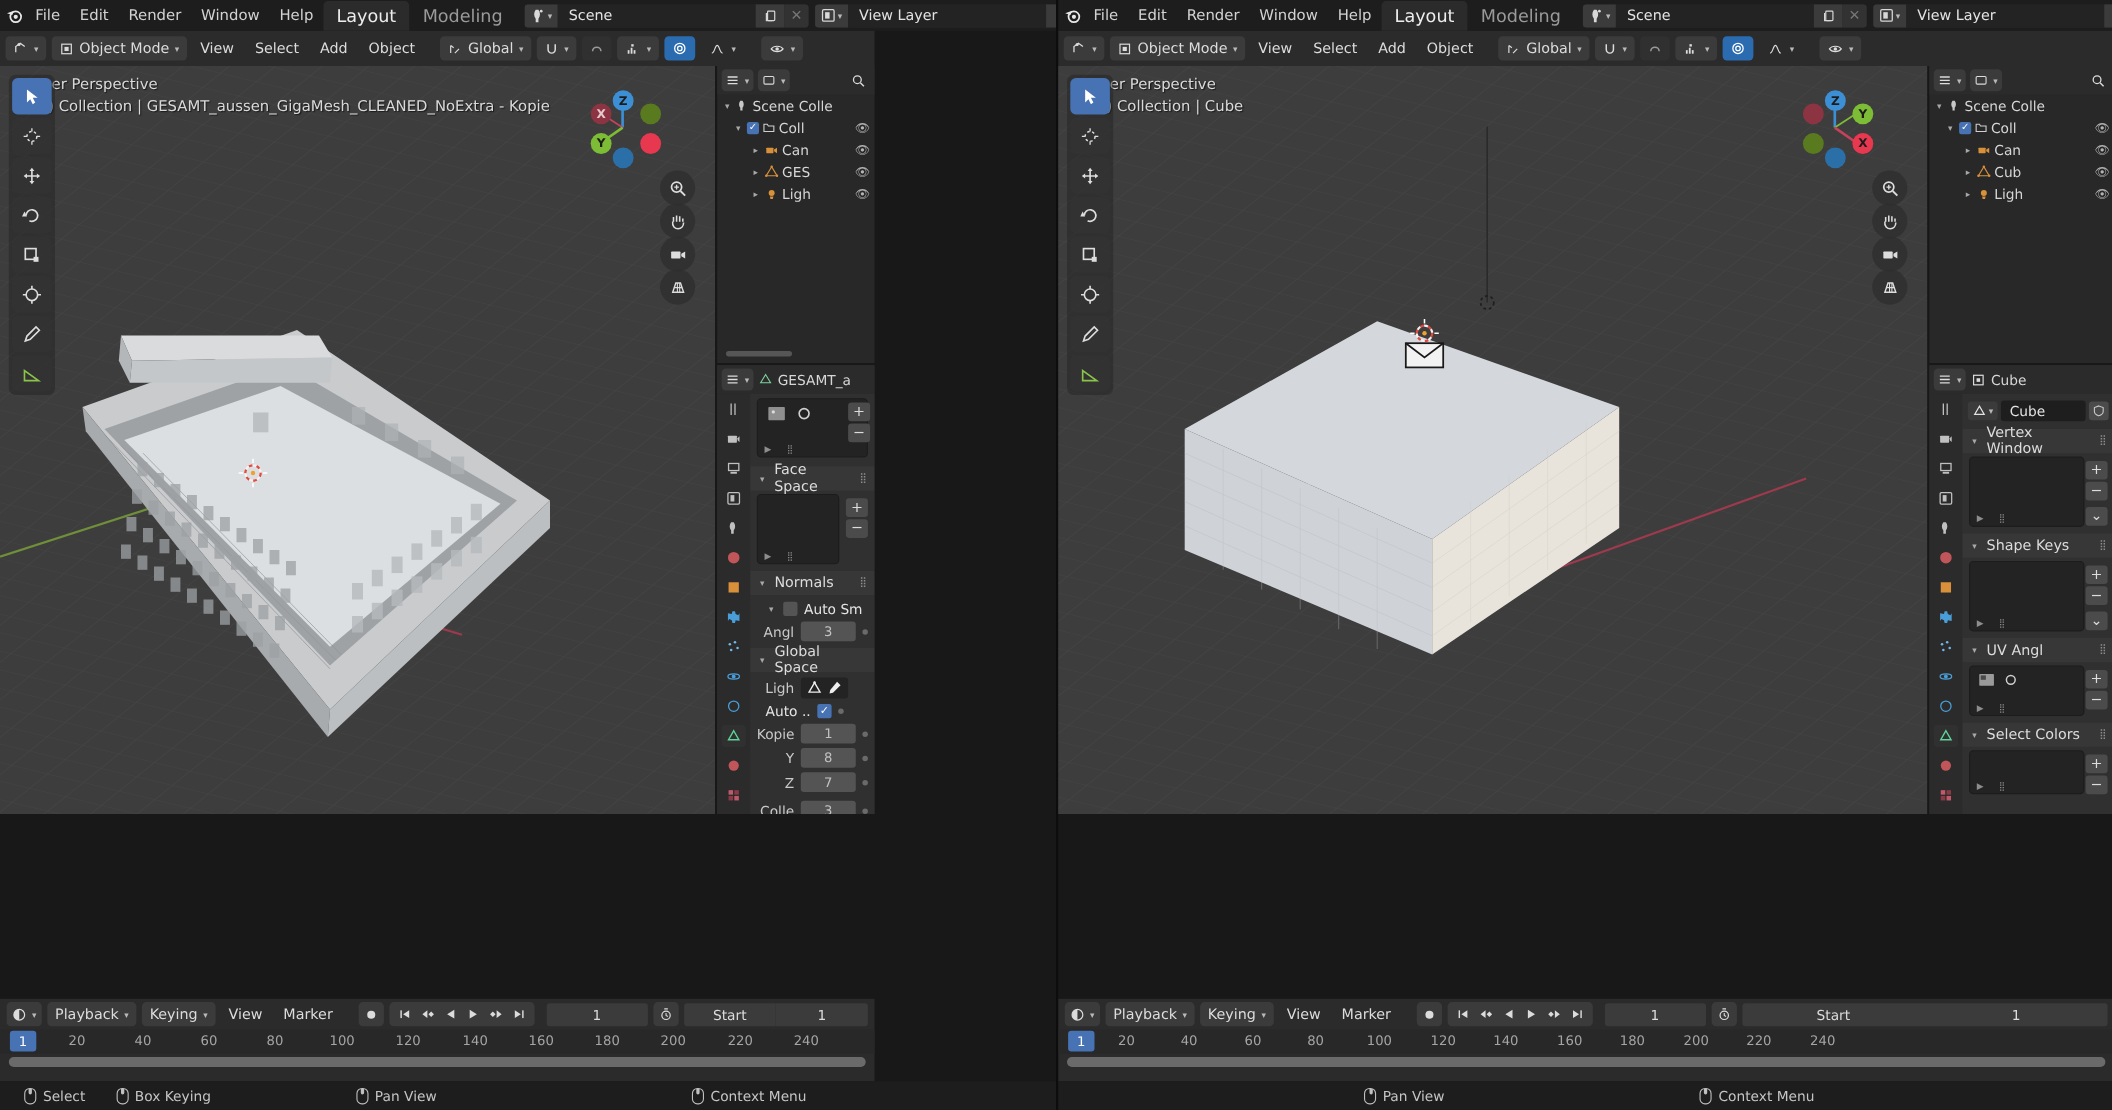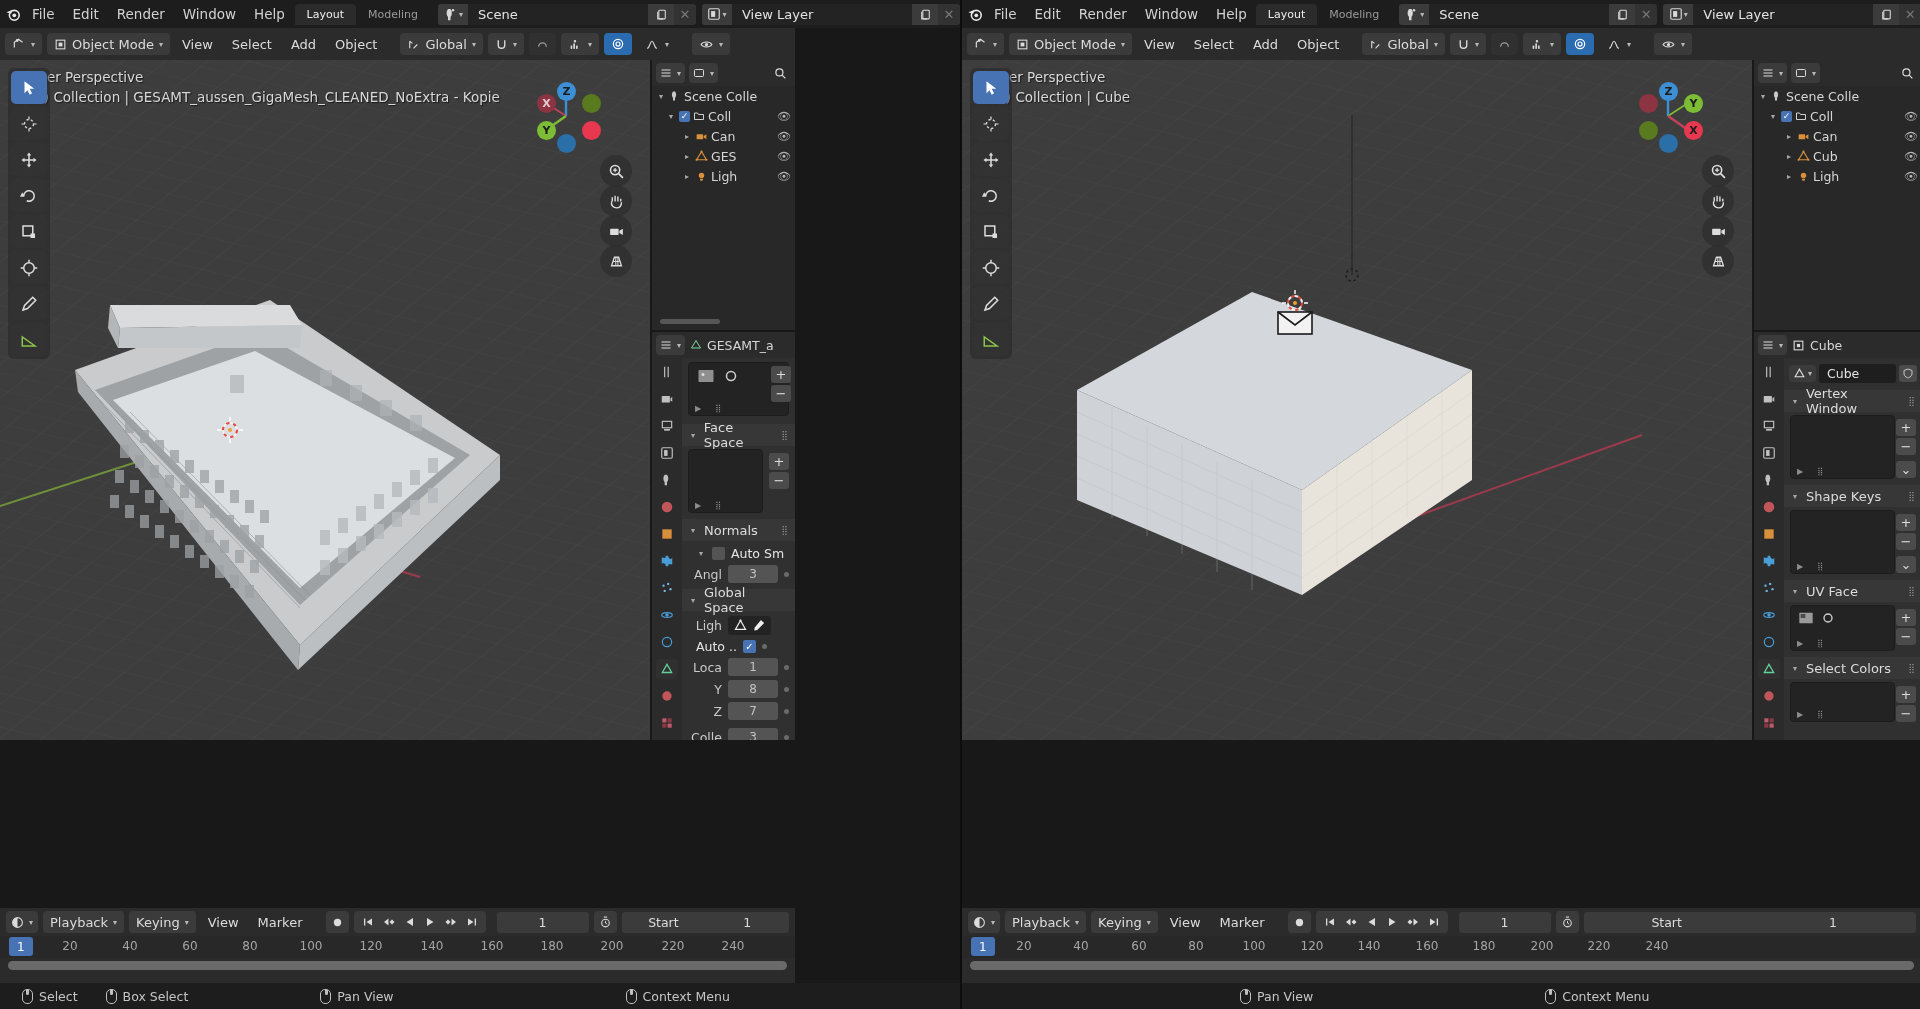--- a/index.html
+++ b/index.html
@@ -10,21 +10,21 @@
   .win { position:absolute; top:0; height:1009px; width:960px; overflow:hidden;
          background:#181818; }
   .win.left { left:0; }
   .win.right { left:960px; border-left:2px solid #0d0d0d; }
 
   
   .topbar { position:absolute; left:0; right:0; top:0; height:28px; background:#1d1d1d;
             display:flex; align-items:center; gap:0; padding-left:4px; }
   .blogo { width:26px; height:22px; display:flex; align-items:center; justify-content:center; }
   .menuitem { padding:3px 9px; color:#d2d2d2; font-size:13.5px; white-space:nowrap; }
-  .wsTab { padding:4px 12px; font-size:11px; color:#9a9a9a; border-radius:4px 4px 0 0; }
+  .wsTab { padding:4px 12px; font-size:16px; color:#9a9a9a; border-radius:4px 4px 0 0; }
   .wsTab.active { background:#2b2b2b; color:#ededed; }
   .sceneBox { display:flex; align-items:center; height:21px; background:#282828;
               border-radius:3px; margin-left:8px; }
   .sceneIcon { width:30px; height:21px; background:#3b3b3b; border-radius:3px 0 0 3px;
                display:flex; align-items:center; justify-content:center; gap:1px;}
   .sceneName { background:#232323; height:21px; line-height:21px; padding:0 10px;
                min-width:180px; border-radius:0; font-size:13px; color:#e3e3e3;}
   .sqBtn { width:26px; height:21px; background:#3b3b3b; display:flex; align-items:center;
            justify-content:center; }
   .xBtn { width:22px; height:21px; background:#323232; display:flex; align-items:center;
@@ -695,21 +695,21 @@
               <path d="M16 3 L21 8 L10 19 L5 20 L6 15 Z" fill="#eee"></path>
             </svg>
         </span>
       </div>
       <div class="fieldRow" style="padding-left:14px">
         <span>Auto ..</span>
         <span class="chkb">✓</span>
         <span class="dot"></span>
       </div>
       <div class="fieldRow">
-        <span class="flabel">Loca</span>
+        <span class="flabel">Kopie</span>
         <span class="fval">1</span>
         <span class="dot"></span>
       </div>
       <div class="fieldRow">
         <span class="flabel">Y</span>
         <span class="fval">8</span>
         <span class="dot"></span>
       </div>
       <div class="fieldRow">
         <span class="flabel">Z</span>
@@ -809,21 +809,21 @@
     <div class="stItem" style="margin-left:22px">
       <span class="mouseIcon">
           <i></i>
         </span>
       <span>Select</span>
     </div>
     <div class="stItem" style="margin-left:28px">
       <span class="mouseIcon">
           <i></i>
         </span>
-      <span>Box Select</span>
+      <span>Box Keying</span>
     </div>
     <div class="stItem" style="margin-left:132px">
       <span class="mouseIcon m">
           <i></i>
         </span>
       <span>Pan View</span>
     </div>
     <div class="stItem" style="margin-left:232px">
       <span class="mouseIcon r">
           <i></i>
@@ -1307,21 +1307,21 @@
         </div>
         <div class="sideBtns" style="top:4px;right:6px">
           <div class="sqbtn">+</div>
           <div class="sqbtn">−</div>
           <div class="sqbtn" style="margin-top:4px">⌄</div>
         </div>
       </div>
 
       <div class="panelHead" style="margin-top:6px">
         <span class="tri">▾</span>
-        <span>UV Face</span>
+        <span>UV Angl</span>
         <span class="dots">⣿</span>
       </div>
       <div style="position:relative">
         <div class="listbox" style="width:105px;height:46px">
           <div style="display:flex;gap:4px;padding:4px 5px">
             <svg width="20" height="16" viewBox="0 0 24 24">
                 <rect x="2" y="4" width="20" height="16" rx="1" fill="#9a9a9a"></rect>
                 <rect x="4" y="6" width="7" height="6" fill="#4a4a4a"></rect>
               </svg>
             <svg width="16" height="16" viewBox="0 0 24 24">

